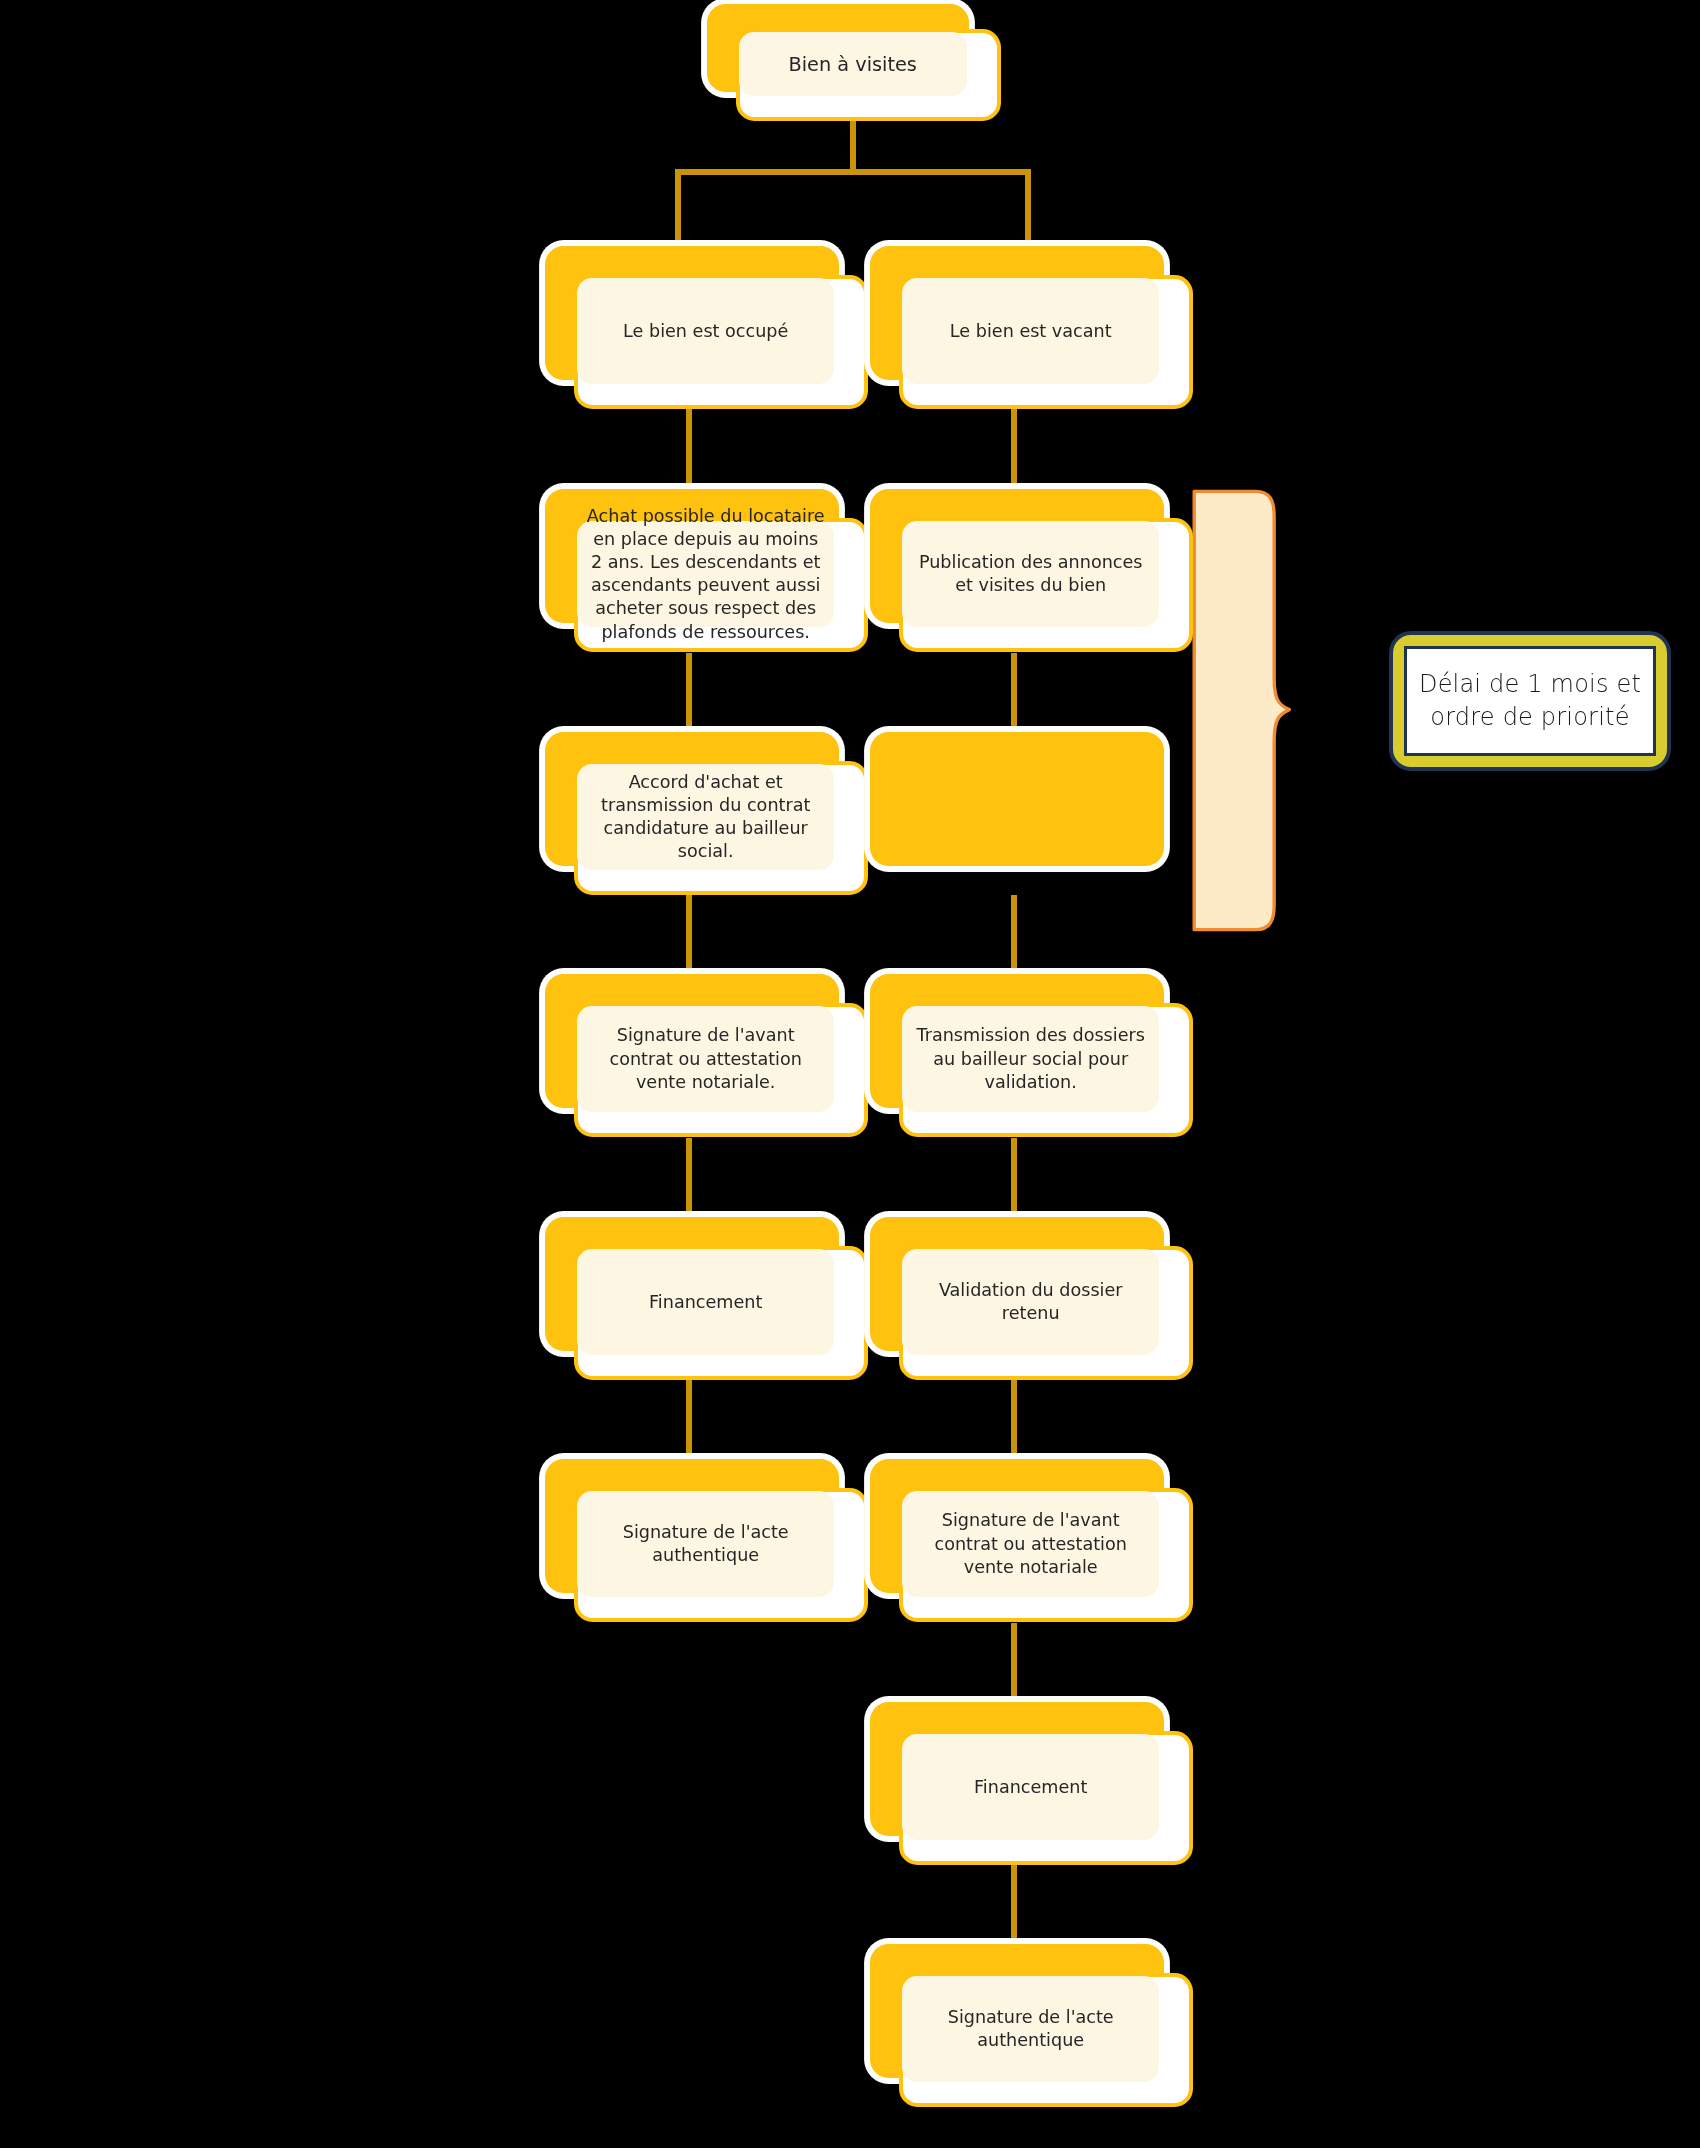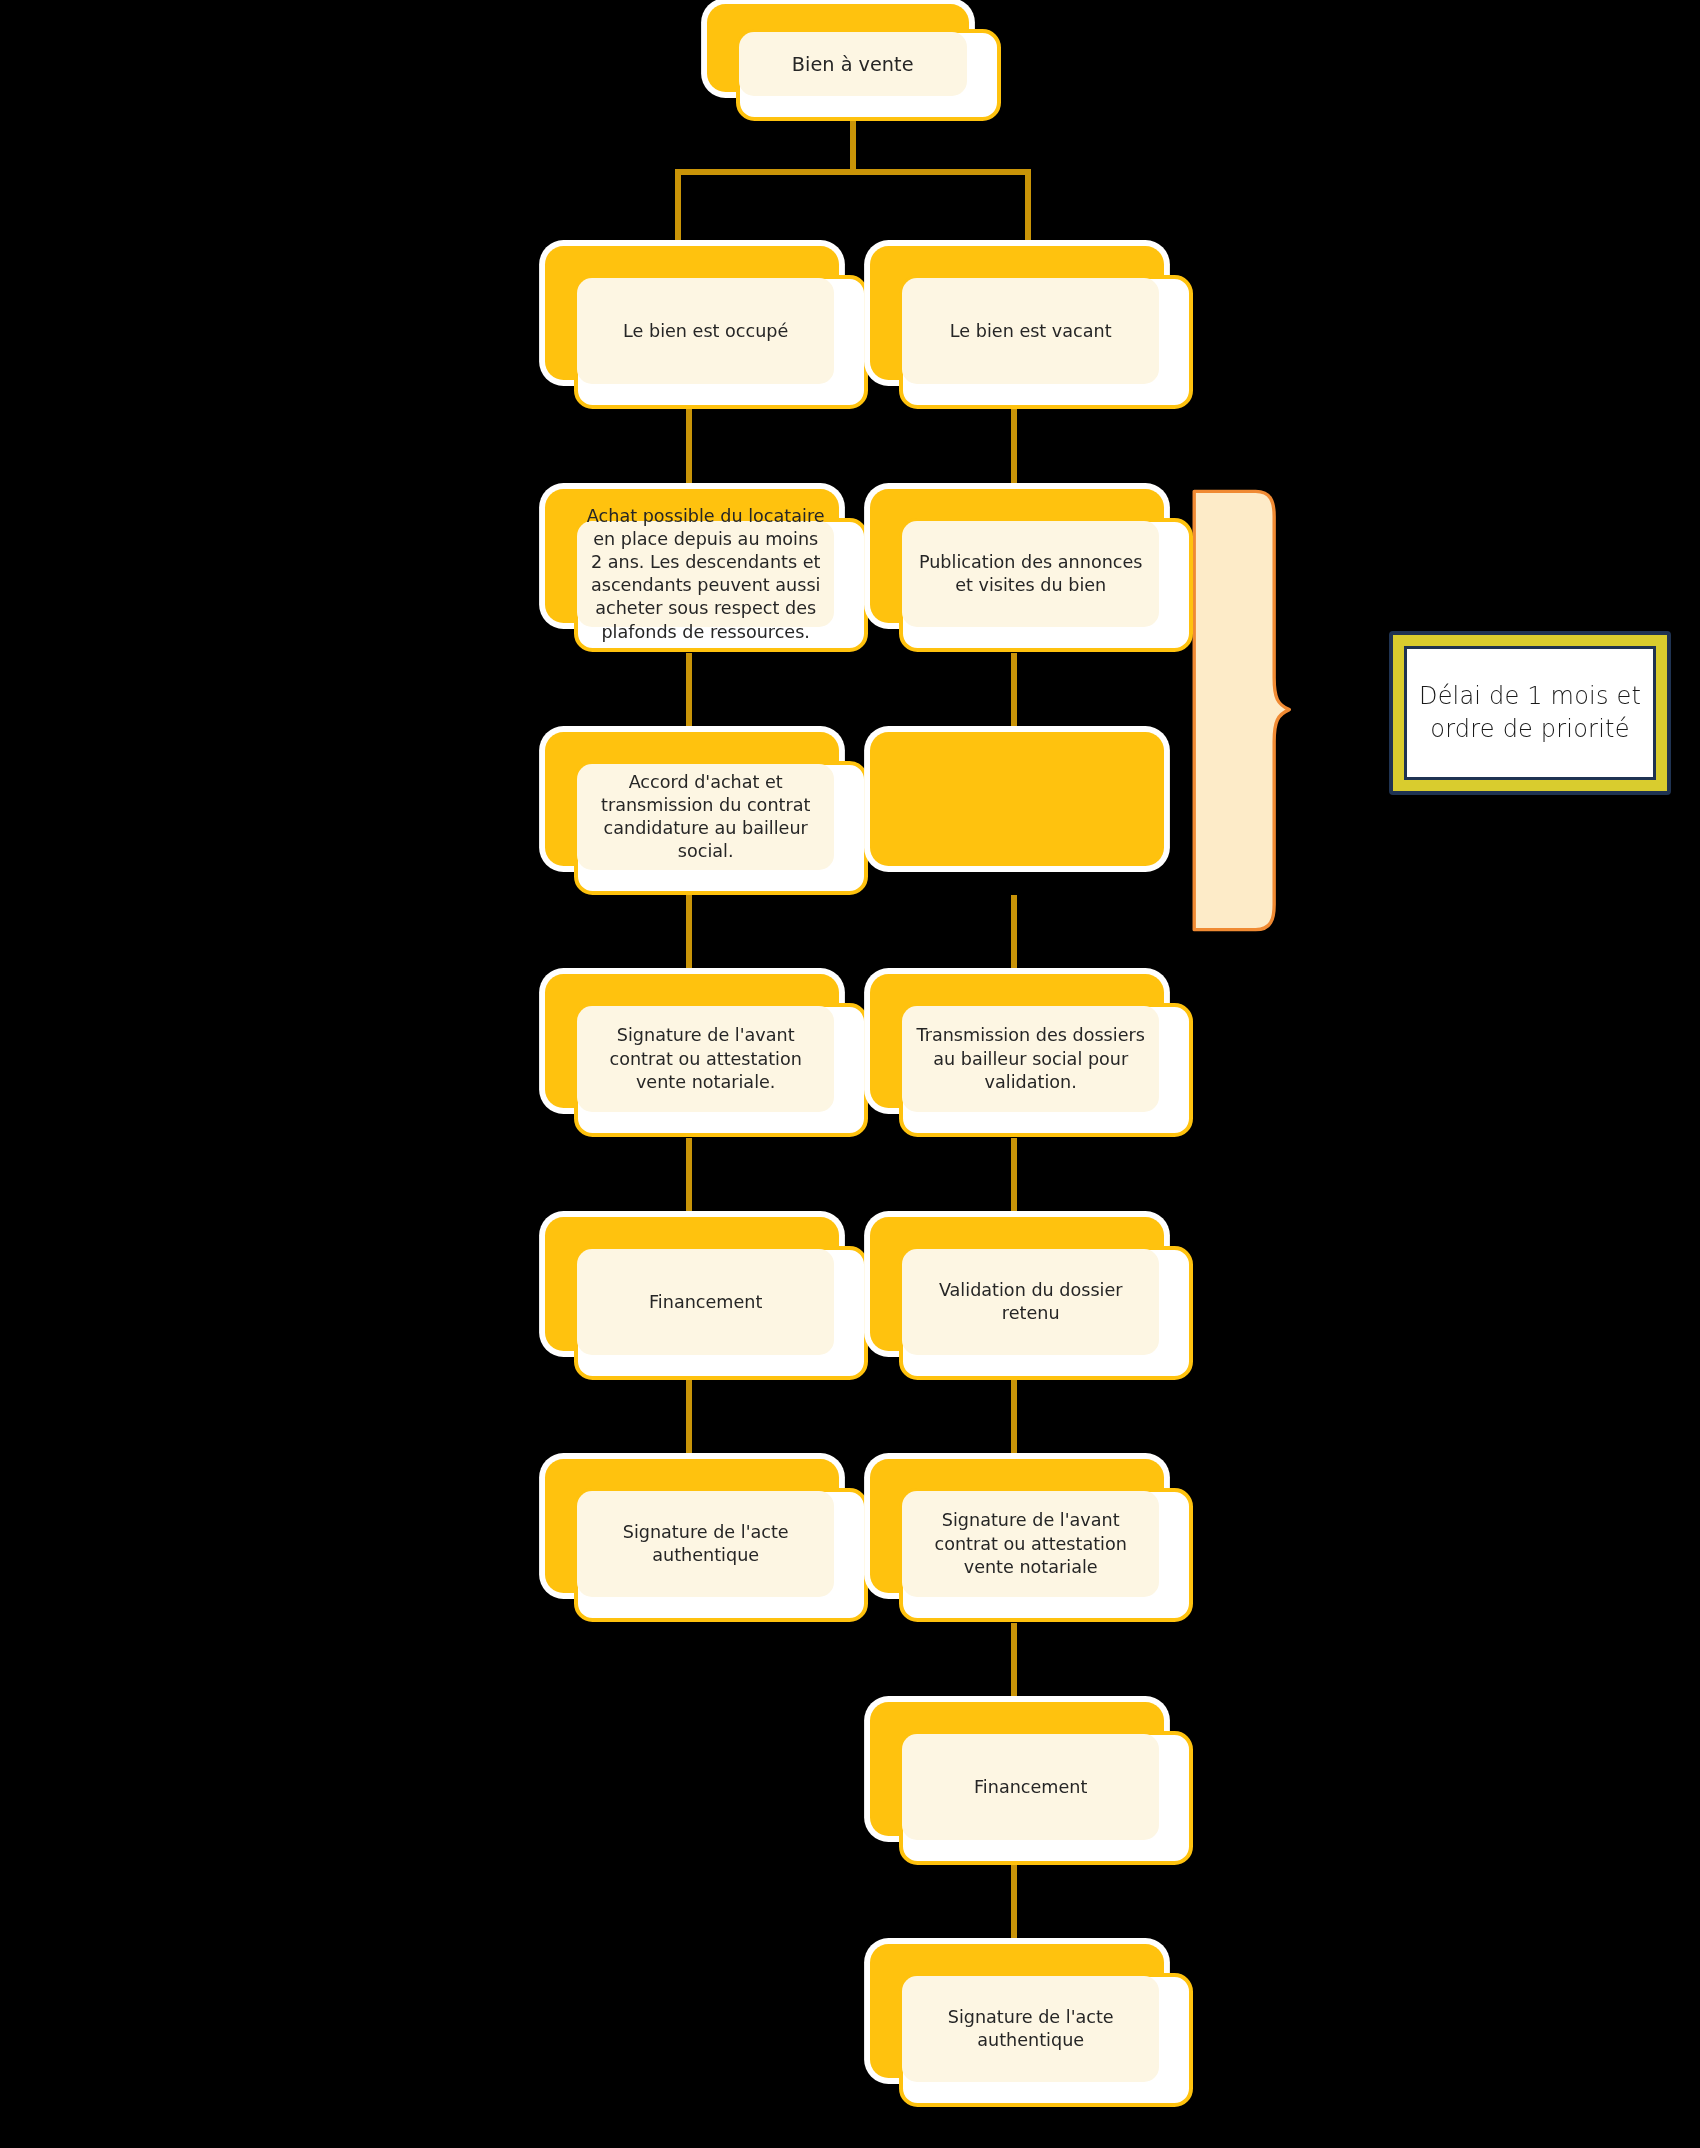--- a/index.html
+++ b/index.html
@@ -36,22 +36,22 @@
     font-family:"DejaVu Sans","Liberation Sans",sans-serif;
   }
   .node.root .label{font-size:19.3px;}
   .node.long .label{font-size:17.6px;line-height:1.32;}
 
   
   #brace{position:absolute;left:1190px;top:488px;width:101px;height:445px;}
 
   
   #callout{
-    position:absolute;left:1389px;top:631px;width:282px;height:164px;
-    background:#D9CC2E;border:4.2px solid #1F3352;border-radius:4px;
+    position:absolute;left:1389px;top:631px;width:282px;height:140px;
+    background:#D9CC2E;border:4.2px solid #1F3352;border-radius:22px;
     box-sizing:border-box;padding:11px;
   }
   #callout .sheet{
     width:100%;height:100%;background:#FFFFFF;
     border:3.4px solid #1F3352;box-sizing:border-box;
     display:flex;align-items:center;justify-content:center;
   }
   #callout .ctext{
     color:#1A1A1A;text-align:center;font-size:24px;line-height:1.36;
     font-weight:300;letter-spacing:0.2px;
@@ -101,21 +101,21 @@
   <div id="callout">
     <div class="sheet">
       <div class="ctext">Délai de 1 mois et ordre de priorité</div>
     </div>
   </div>
 
   <div class="node root" style="left:707px;top:4.2px;width:294px;height:117px;">
     <div class="back" style="width:262px;height:88px;"></div>
     <div class="front" style="left:28.5px;top:25px;width:265px;height:92px;">
       <div class="inner" style="left:-0.8px;top:-0.8px;width:228px;height:64px;">
-        <div class="label">Bien à vente</div>
+        <div class="label">Bien à visites</div>
       </div>
     </div>
   </div>
 
   <div class="node" style="left:545px;top:246px;width:323px;height:164px;">
     <div class="back" style="width:294px;height:134px;"></div>
     <div class="front" style="left:29px;top:29px;width:294px;height:134px;">
       <div class="inner" style="left:-0.8px;top:-0.8px;width:257px;height:106px;">
         <div class="label">Le bien est occupé</div>
       </div>

